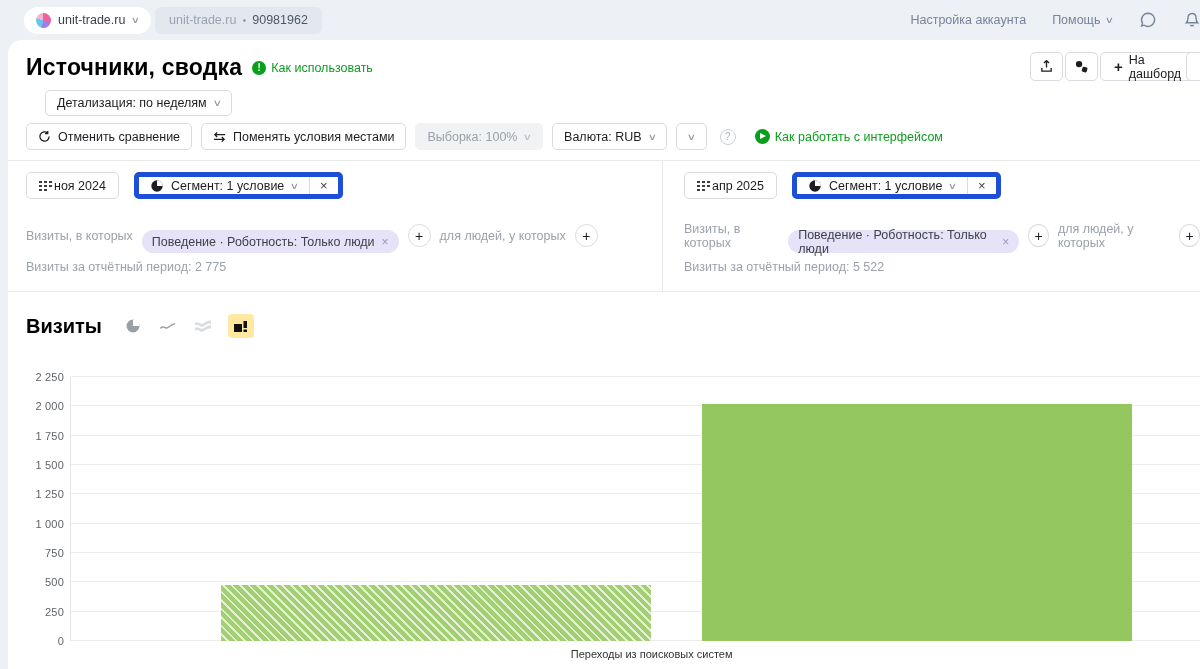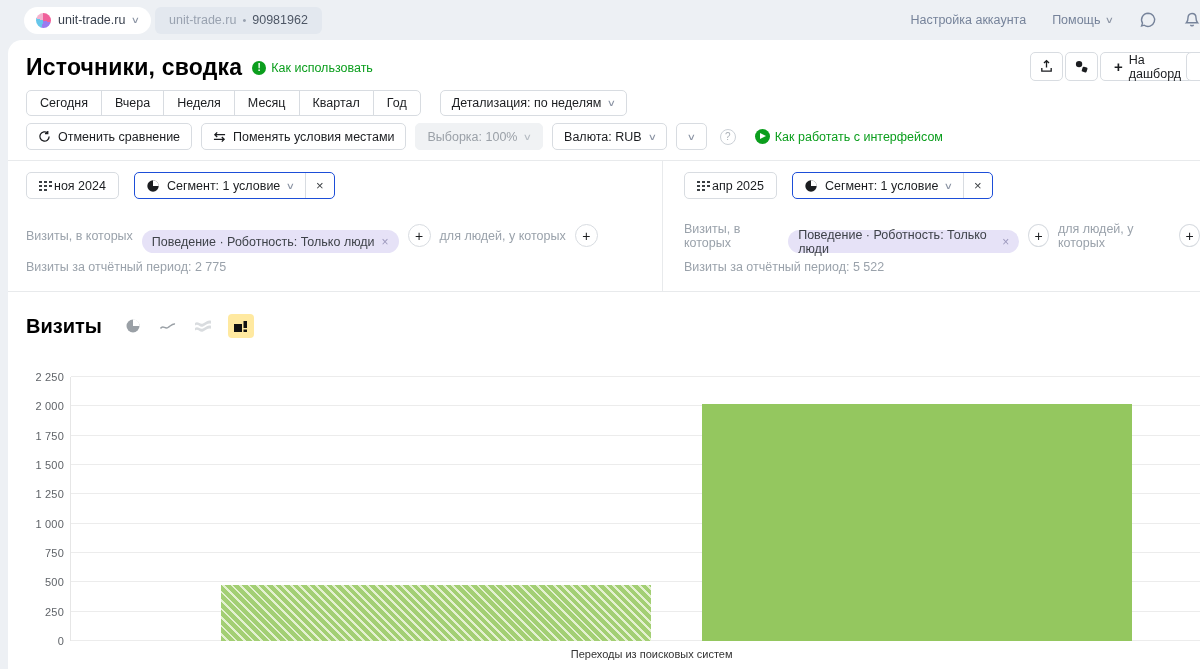--- a/index.html
+++ b/index.html
@@ -75,21 +75,21 @@
   .hdiv { position:absolute; left:0; right:0; height:1px; background:#e8eaec; }
 
   
   .panel { position:absolute; top:121px; height:130px; }
   .panel-a { left:0; width:654px; }
   .panel-b { left:654px; right:0; border-left:1px solid #e8eaec; }
   .panel-row1 { position:absolute; top:11px; display:flex; align-items:center; gap:15px; }
   .panel-a .panel-row1 { left:18px; } .panel-b .panel-row1 { left:21px; }
   .date-btn { height:27px; border:1px solid #d8dce1; border-radius:5px; background:#fff;
     display:flex; align-items:center; gap:1px; padding:0 12px; cursor:pointer; }
-  .seg-ctl { height:27px; border:1px solid #1d4ed8; border-radius:5px; background:#fff;
+  .seg-ctl { height:27px; border:5px solid #1d4ed8; border-radius:5px; background:#fff;
     display:flex; align-items:stretch; }
   .seg-ctl .seg-main { display:flex; align-items:center; gap:7px; padding:0 11px; cursor:pointer; }
   .seg-ctl .seg-x { display:flex; align-items:center; padding:0 10px; border-left:1px solid #d8dce1;
     cursor:pointer; color:#3c4044; font-size:13px; }
   .panel-row2 { position:absolute; top:57px; display:flex; align-items:center; gap:9px; color:#9aa2ab; }
   .panel-a .panel-row2 { left:18px; } .panel-b .panel-row2 { left:21px; }
   .chip { background:#e6e2f7; border-radius:12px; height:23px; display:flex; align-items:center;
     gap:7px; padding:0 10px; color:#3e4249; cursor:pointer;margin-top:12px; }
   .chip .chip-x { color:#9d99bd; font-size:12px; cursor:pointer; }
   .plus-circle { width:23px; height:23px; border-radius:50%; border:1px solid #d8dce1;
@@ -172,28 +172,20 @@
   </div>
   <div class="hdr-btn dash-btn" style="left:1092px;">
     <span class="plus-glyph">+</span>
     <span>На дашборд</span>
   </div>
   <div class="hdr-btn partial-btn" style="left:1178px; width:50px;">
     
   </div>
 
   <div class="tabs-row">
-    <div class="seg-group">
-      <div class="seg-tab">Сегодня</div>
-      <div class="seg-tab">Вчера</div>
-      <div class="seg-tab">Неделя</div>
-      <div class="seg-tab">Месяц</div>
-      <div class="seg-tab">Квартал</div>
-      <div class="seg-tab">Год</div>
-    </div>
     <div class="drop-btn detal">
       <span>Детализация: по неделям</span>
       <span class="chev">∨</span>
     </div>
   </div>
 
   <div class="controls-row">
     <div class="ctl-btn">
       <svg width="13" height="13" viewBox="0 0 14 14">
           <path d="M12 7a5 5 0 1 1-1.6-3.7" fill="none" stroke="#1b1d20" stroke-width="1.4"></path>

